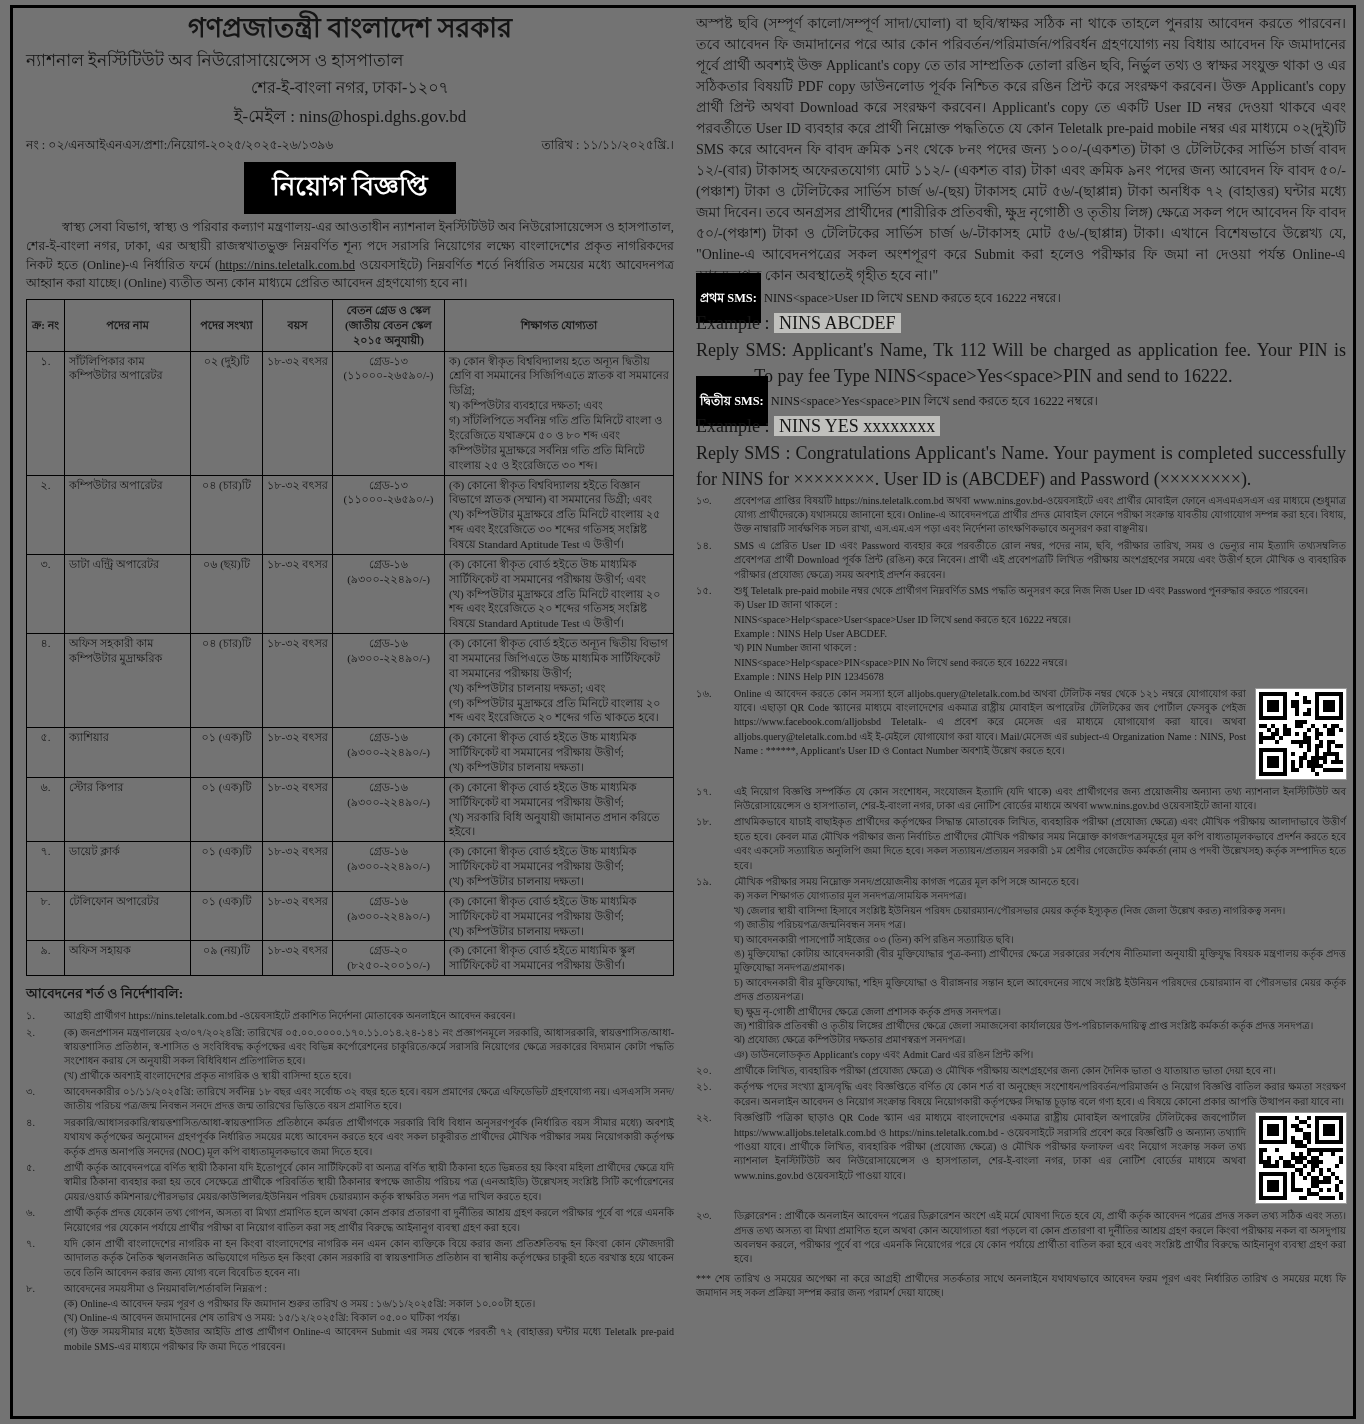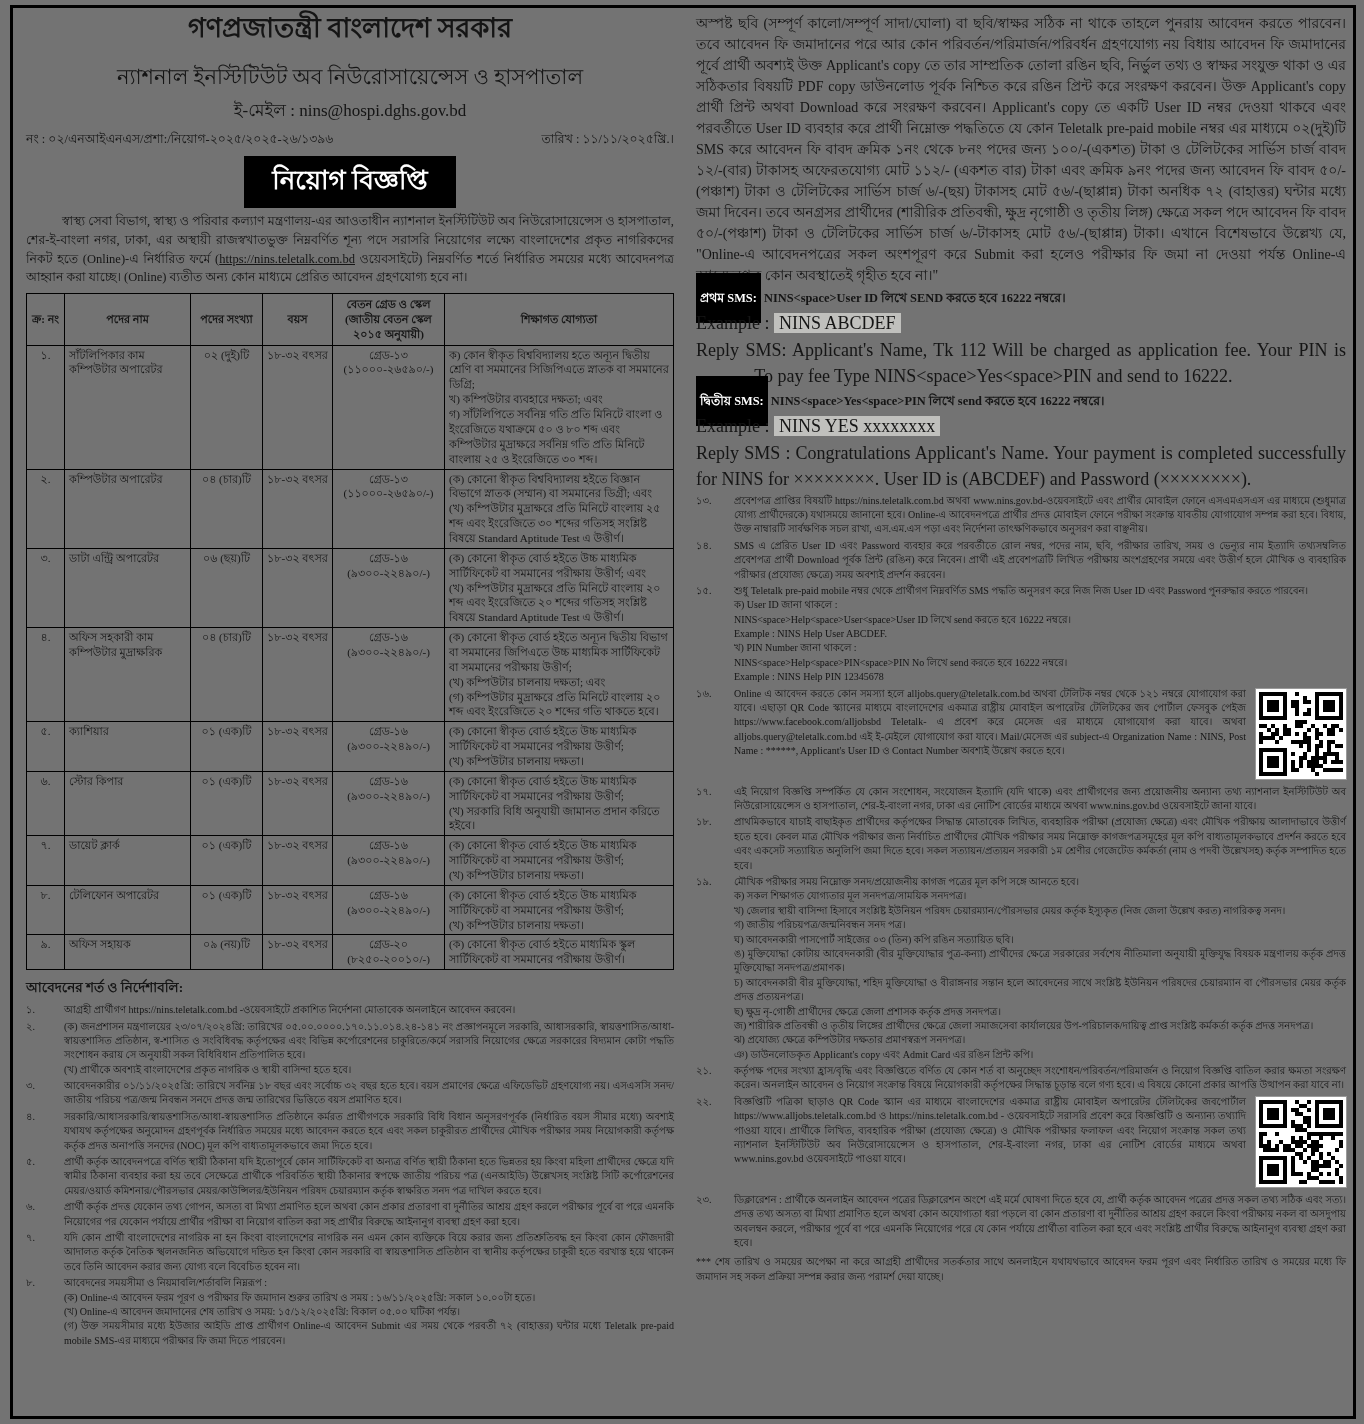--- a/index.html
+++ b/index.html
@@ -4,21 +4,21 @@
 <style>
   html,body{margin:0;padding:0;background:#e8e8e6}
   #page{position:relative;width:1364px;height:1424px;background:#737373;overflow:hidden;
         font-family:"Liberation Serif","DejaVu Serif",serif;color:#151515}
   .frame{position:absolute;left:10px;top:5px;width:1340px;height:1408px;border:3px solid #000}
   .col{position:absolute;top:13px}
   .col-left{left:26px;width:648px}
   .col-right{left:696px;width:650px}
 
   .hd-govt{font-size:27px;font-weight:bold;text-align:center;line-height:1.15}
-  .hd-inst{font-size:21px;text-align:center;margin-top:17px}
+  .hd-inst{font-size:17px;text-align:left;margin-top:3px}
   .hd-addr{font-size:16px;text-align:center}
   .hd-email{font-size:17px;text-align:center;margin-top:1px}
   .memo-row{display:flex;justify-content:space-between;font-size:12.4px;margin-top:5px}
   .title-wrap{text-align:center;margin:6px 0 4px}
   .title-box{display:inline-block;background:#000;color:#fff;font-weight:bold;font-size:26px;padding:4px 28px}
   .intro{font-size:12.5px;line-height:1.5;text-align:justify;text-indent:36px}
   .u{text-decoration:underline}
 
   table{width:100%;border-collapse:collapse;margin-top:6px;font-size:11.1px;line-height:1.34}
   th,td{border:1.5px solid #000;padding:2px 4px;vertical-align:top}
@@ -27,35 +27,36 @@
   .pre{white-space:pre-line}
 
   .cond-h{font-size:13.5px;font-weight:bold;margin:7px 0 3px}
   .item{display:flex;font-size:10px;line-height:1.44;margin-bottom:2px}
   .inum{width:38px;flex:none}
   .itxt{flex:1;text-align:justify}
 
   .rtop{font-size:14px;line-height:1.5;text-align:justify}
   .sms-line{font-size:12.4px;margin:3px 0 1px}
   .chip{background:#000;color:#fff;font-weight:bold;padding:18px 4px}
-  .b{font-weight:bold}
+  .b{font-weight:normal}
   .hl{background:#c0c0bd;padding:0 5px}
   .ex-line,.reply-line{font-size:18px;line-height:1.45;margin:1px 0;text-align:justify}
 
   .qr-float{float:right;margin:2px 0 4px 10px;border:3px solid #fff;outline:1px solid #999}
 </style>
 </head>
 <body>
 
 <div id="page">
   <div class="frame"></div>
 
   <div class="col col-left">
     <div class="hd-govt">গণপ্রজাতন্ত্রী বাংলাদেশ সরকার</div>
     <div class="hd-inst">ন্যাশনাল ইনস্টিটিউট অব নিউরোসায়েন্সেস ও হাসপাতাল</div>
+    <div class="hd-addr">শের-ই-বাংলা নগর, ঢাকা-১২০৭</div>
     <div class="hd-email">ই-মেইল : nins@hospi.dghs.gov.bd</div>
     <div class="memo-row">
       <span>নং : ০২/এনআইএনএস/প্রশা:/নিয়োগ-২০২৫/২০২৫-২৬/১৩৯৬</span>
       <span>তারিখ : ১১/১১/২০২৫খ্রি.।</span>
     </div>
     <div class="title-wrap">
       <span class="title-box">নিয়োগ বিজ্ঞপ্তি</span>
     </div>
     <div class="intro"><span>স্বাস্থ্য সেবা বিভাগ, স্বাস্থ্য ও পরিবার কল্যাণ মন্ত্রণালয়-এর আওতাধীন ন্যাশনাল ইনস্টিটিউট অব নিউরোসায়েন্সেস ও হাসপাতাল, শের-ই-বাংলা নগর, ঢাকা, এর অস্থায়ী রাজস্বখাতভুক্ত নিম্নবর্ণিত শূন্য পদে সরাসরি নিয়োগের লক্ষ্যে বাংলাদেশের প্রকৃত নাগরিকদের নিকট হতে (Online)-এ নির্ধারিত ফর্মে (</span><span class="u">https://nins.teletalk.com.bd</span><span> ওয়েবসাইটে) নিম্নবর্ণিত শর্তে নির্ধারিত সময়ের মধ্যে আবেদনপত্র আহ্বান করা যাচ্ছে। (Online) ব্যতীত অন্য কোন মাধ্যমে প্রেরিত আবেদন গ্রহণযোগ্য হবে না।</span></div>
 
@@ -398,20 +399,24 @@
 ক) সকল শিক্ষাগত যোগ্যতার মূল সনদপত্র/সাময়িক সনদপত্র।
 খ) জেলার স্থায়ী বাসিন্দা হিসাবে সংশ্লিষ্ট ইউনিয়ন পরিষদ চেয়ারম্যান/পৌরসভার মেয়র কর্তৃক ইস্যুকৃত (নিজ জেলা উল্লেখ করত) নাগরিকত্ব সনদ।
 গ) জাতীয় পরিচয়পত্র/জন্মনিবন্ধন সনদ পত্র।
 ঘ) আবেদনকারী পাসপোর্ট সাইজের ০৩ (তিন) কপি রঙিন সত্যায়িত ছবি।
 ঙ) মুক্তিযোদ্ধা কোটায় আবেদনকারী (বীর মুক্তিযোদ্ধার পুত্র-কন্যা) প্রার্থীদের ক্ষেত্রে সরকারের সর্বশেষ নীতিমালা অনুযায়ী মুক্তিযুদ্ধ বিষয়ক মন্ত্রণালয় কর্তৃক প্রদত্ত মুক্তিযোদ্ধা সনদপত্র/প্রমাণক।
 চ) আবেদনকারী বীর মুক্তিযোদ্ধা, শহিদ মুক্তিযোদ্ধা ও বীরাঙ্গনার সন্তান হলে আবেদনের সাথে সংশ্লিষ্ট ইউনিয়ন পরিষদের চেয়ারম্যান বা পৌরসভার মেয়র কর্তৃক প্রদত্ত প্রত্যয়নপত্র।
 ছ) ক্ষুদ্র নৃ-গোষ্ঠী প্রার্থীদের ক্ষেত্রে জেলা প্রশাসক কর্তৃক প্রদত্ত সনদপত্র।
 জ) শারীরিক প্রতিবন্ধী ও তৃতীয় লিঙ্গের প্রার্থীদের ক্ষেত্রে জেলা সমাজসেবা কার্যালয়ের উপ-পরিচালক/দায়িত্ব প্রাপ্ত সংশ্লিষ্ট কর্মকর্তা কর্তৃক প্রদত্ত সনদপত্র।
 ঝ) প্রযোজ্য ক্ষেত্রে কম্পিউটার দক্ষতার প্রমাণস্বরূপ সনদপত্র।
 ঞ) ডাউনলোডকৃত Applicant's copy এবং Admit Card এর রঙিন প্রিন্ট কপি।</span>
+      </div>
+    <div class="item">
+        <span class="inum">২০.</span>
+        <span class="itxt pre">প্রার্থীকে লিখিত, ব্যবহারিক পরীক্ষা (প্রযোজ্য ক্ষেত্রে) ও মৌখিক পরীক্ষায় অংশগ্রহণের জন্য কোন দৈনিক ভাতা ও যাতায়াত ভাতা দেয়া হবে না।</span>
       </div>
     <div class="item">
         <span class="inum">২১.</span>
         <span class="itxt pre">কর্তৃপক্ষ পদের সংখ্যা হ্রাস/বৃদ্ধি এবং বিজ্ঞপ্তিতে বর্ণিত যে কোন শর্ত বা অনুচ্ছেদ সংশোধন/পরিবর্তন/পরিমার্জন ও নিয়োগ বিজ্ঞপ্তি বাতিল করার ক্ষমতা সংরক্ষণ করেন। অনলাইন আবেদন ও নিয়োগ সংক্রান্ত বিষয়ে নিয়োগকারী কর্তৃপক্ষের সিদ্ধান্ত চূড়ান্ত বলে গণ্য হবে। এ বিষয়ে কোনো প্রকার আপত্তি উত্থাপন করা যাবে না।</span>
       </div>
     <div class="item">
       <span class="inum">২২.</span>
       <span class="itxt">
         <span class="qr-float qr">
             <svg width="84" height="84" xmlns="http://www.w3.org/2000/svg" style="background:#fff;display:block">

